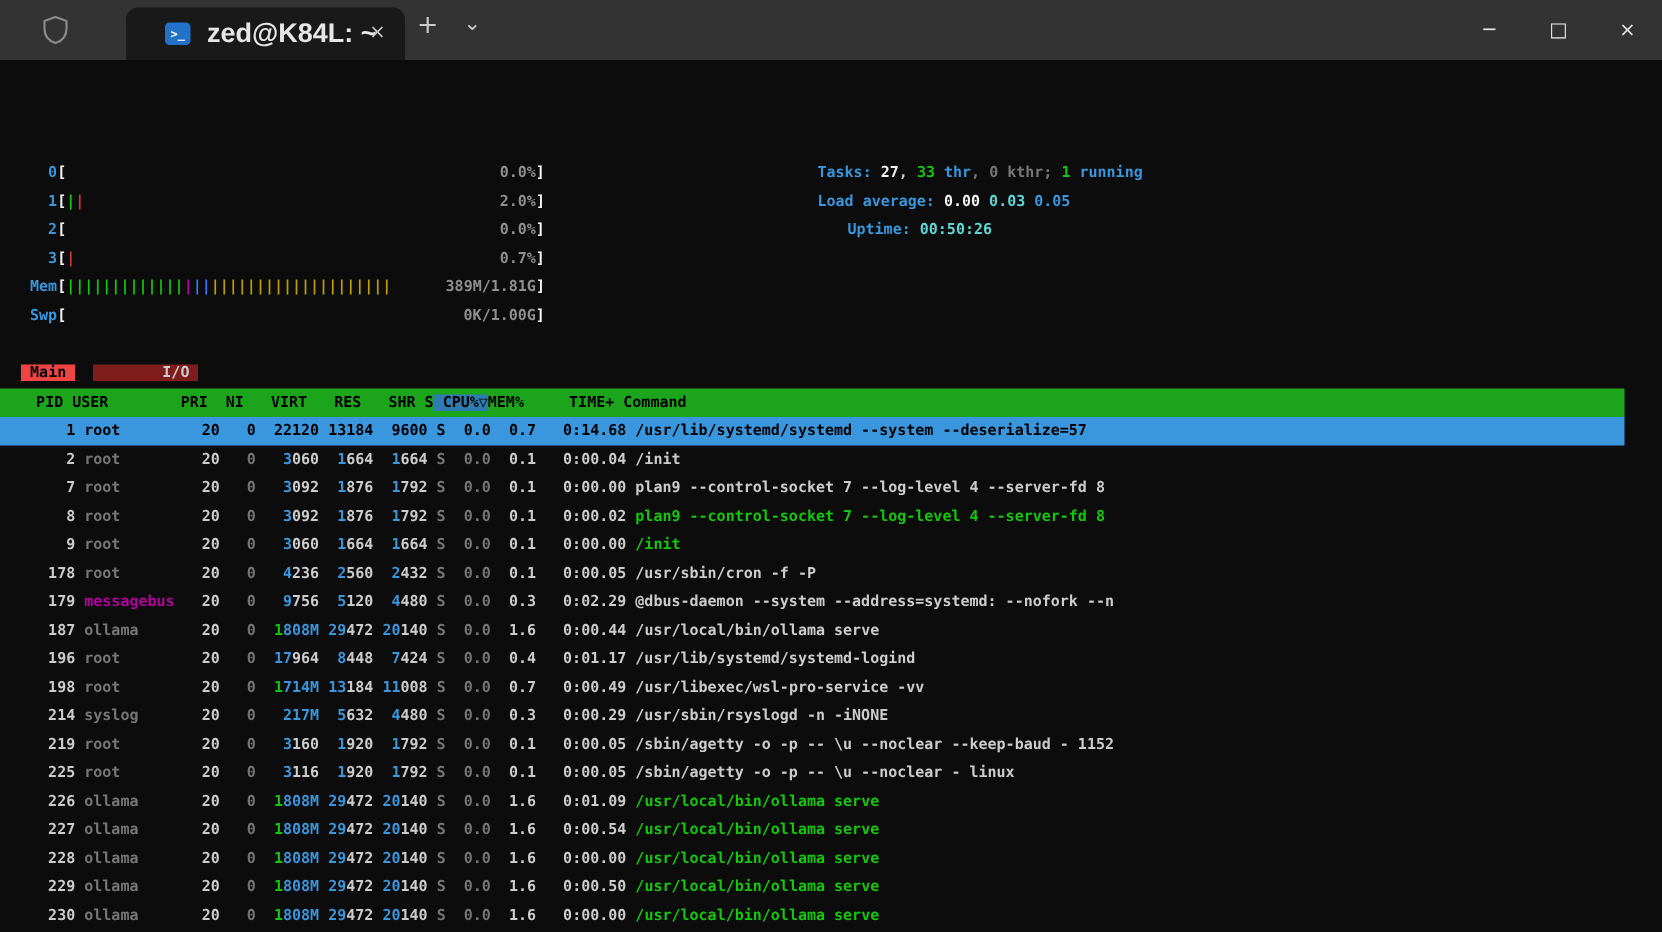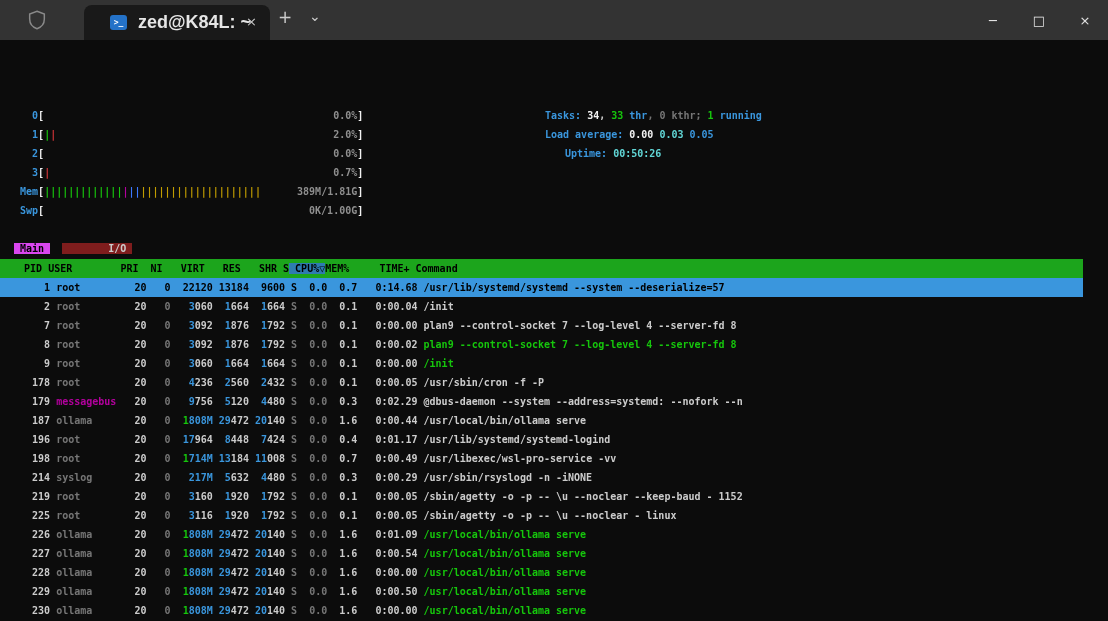--- a/index.html
+++ b/index.html
@@ -44,21 +44,21 @@
   .c-blue2 { color:#3A96DD; }
   .br      { color:#F2F2F2; }
   .mtext   { color:#8F8F8F; }
   .bp-green   { color:#16C60C; }
   .bp-red     { color:#D13438; }
   .bp-blue    { color:#3B78FF; }
   .bp-yellow  { color:#C19C00; }
   .bp-magenta { color:#B4009E; }
   
   .tabsline { white-space:pre; }
-  .ht-main { background:#d946ef; color:#000000; }
+  .ht-main { background:#ef4444; color:#000000; }
   .ht-io   { background:#7f1d1d; color:#CCCCCC;padding-left:40px; }
   
   .thead {
     position:absolute; left:0; top:219px; width:1083px; height:19px;
     background:#1CA51C; color:#000000; white-space:pre; padding-left:0;
   }
   .thead span { color:#000000; }
   .thead .sorthl { background:#2E7CB0; }
   .rows { position:absolute; left:0; top:238px; }
   .trow { position:relative; white-space:pre; height:19px; padding-left:8px; width:1083px; overflow:hidden; }
@@ -91,21 +91,21 @@
 <div class="term" id="term">
   <div id="meters">
       <div class="line" style="left: 8px; top: 66px;"><span class="c-cyan">    0</span><span class="br">[</span><span>                                                </span><span class="mtext">0.0%</span><span class="br">]</span></div>
       <div class="line" style="left: 8px; top: 85px;"><span class="c-cyan">    1</span><span class="br">[</span><span class="bp-green">|</span><span class="bp-red">|</span><span>                                              </span><span class="mtext">2.0%</span><span class="br">]</span></div>
       <div class="line" style="left: 8px; top: 104px;"><span class="c-cyan">    2</span><span class="br">[</span><span>                                                </span><span class="mtext">0.0%</span><span class="br">]</span></div>
       <div class="line" style="left: 8px; top: 123px;"><span class="c-cyan">    3</span><span class="br">[</span><span class="bp-red">|</span><span>                                               </span><span class="mtext">0.7%</span><span class="br">]</span></div>
       <div class="line" style="left: 8px; top: 142px;"><span class="c-cyan">  Mem</span><span class="br">[</span><span class="bp-green">|||||||||||||</span><span class="bp-magenta">|</span><span class="bp-blue">||</span><span class="bp-yellow">||||||||||||||||||||</span><span>      </span><span class="mtext">389M/1.81G</span><span class="br">]</span></div>
       <div class="line" style="left: 8px; top: 161px;"><span class="c-cyan">  Swp</span><span class="br">[</span><span>                                            </span><span class="mtext">0K/1.00G</span><span class="br">]</span></div>
     </div>
   <div id="summary">
-      <div class="line" style="left: 545px; top: 66px;"><span class="c-cyan">Tasks: </span><span class="c-bwhite">34</span><span class="c-white">, </span><span class="c-green">33</span><span class="c-cyan"> thr</span><span class="c-gray">, 0 kthr; </span><span class="c-green">1</span><span class="c-cyan"> running</span></div>
+      <div class="line" style="left: 545px; top: 66px;"><span class="c-cyan">Tasks: </span><span class="c-bwhite">27</span><span class="c-white">, </span><span class="c-green">33</span><span class="c-cyan"> thr</span><span class="c-gray">, 0 kthr; </span><span class="c-green">1</span><span class="c-cyan"> running</span></div>
       <div class="line" style="left: 545px; top: 85px;"><span class="c-cyan">Load average: </span><span class="c-bwhite">0.00 </span><span class="c-bcyan">0.03 </span><span class="c-cyan">0.05</span></div>
       <div class="line" style="left: 565px; top: 104px;"><span class="c-cyan">Uptime: </span><span class="c-bcyan">00:50:26</span></div>
     </div>
   <div class="line tabsline" id="httabs" style="left:8px; top:199px;"><span> </span><span class="ht-main"> Main </span><span>  </span><span class="ht-io"> I/O </span></div>
   <div class="thead" id="thead"><span>    PID</span><span> </span><span>USER      </span><span>  PRI</span><span>  NI</span><span>   VIRT</span><span>   RES</span><span>   SHR</span><span> </span><span>S</span><span class="sorthl"> CPU%▽</span><span>MEM% </span><span>    TIME+</span><span> </span><span>Command</span></div>
   <div class="rows" id="rows">
       <div class="trow sel"><span class="c-white">      1</span><span> </span><span class="c-gray">root      </span><span class="c-white">   20</span><span class="c-gray">   0</span><span>  </span><span class="c-blue2">22</span><span class="c-white">120</span><span> </span><span class="c-blue2">13</span><span class="c-white">184</span><span>  </span><span class="c-blue2">9</span><span class="c-white">600</span><span> </span><span class="c-gray">S</span><span class="c-gray">  0.0 </span><span class="c-white"> 0.7 </span><span class="c-white">  0:14.68</span><span> </span><span class="c-white">/usr/lib/systemd/systemd --system --deserialize=57</span></div>
       <div class="trow"><span class="c-white">      2</span><span> </span><span class="c-gray">root      </span><span class="c-white">   20</span><span class="c-gray">   0</span><span>   </span><span class="c-blue2">3</span><span class="c-white">060</span><span>  </span><span class="c-blue2">1</span><span class="c-white">664</span><span>  </span><span class="c-blue2">1</span><span class="c-white">664</span><span> </span><span class="c-gray">S</span><span class="c-gray">  0.0 </span><span class="c-white"> 0.1 </span><span class="c-white">  0:00.04</span><span> </span><span class="c-white">/init</span></div>
       <div class="trow"><span class="c-white">      7</span><span> </span><span class="c-gray">root      </span><span class="c-white">   20</span><span class="c-gray">   0</span><span>   </span><span class="c-blue2">3</span><span class="c-white">092</span><span>  </span><span class="c-blue2">1</span><span class="c-white">876</span><span>  </span><span class="c-blue2">1</span><span class="c-white">792</span><span> </span><span class="c-gray">S</span><span class="c-gray">  0.0 </span><span class="c-white"> 0.1 </span><span class="c-white">  0:00.00</span><span> </span><span class="c-white">plan9 --control-socket 7 --log-level 4 --server-fd 8</span></div>
       <div class="trow"><span class="c-white">      8</span><span> </span><span class="c-gray">root      </span><span class="c-white">   20</span><span class="c-gray">   0</span><span>   </span><span class="c-blue2">3</span><span class="c-white">092</span><span>  </span><span class="c-blue2">1</span><span class="c-white">876</span><span>  </span><span class="c-blue2">1</span><span class="c-white">792</span><span> </span><span class="c-gray">S</span><span class="c-gray">  0.0 </span><span class="c-white"> 0.1 </span><span class="c-white">  0:00.02</span><span> </span><span class="c-green">plan9 --control-socket 7 --log-level 4 --server-fd 8</span></div>

